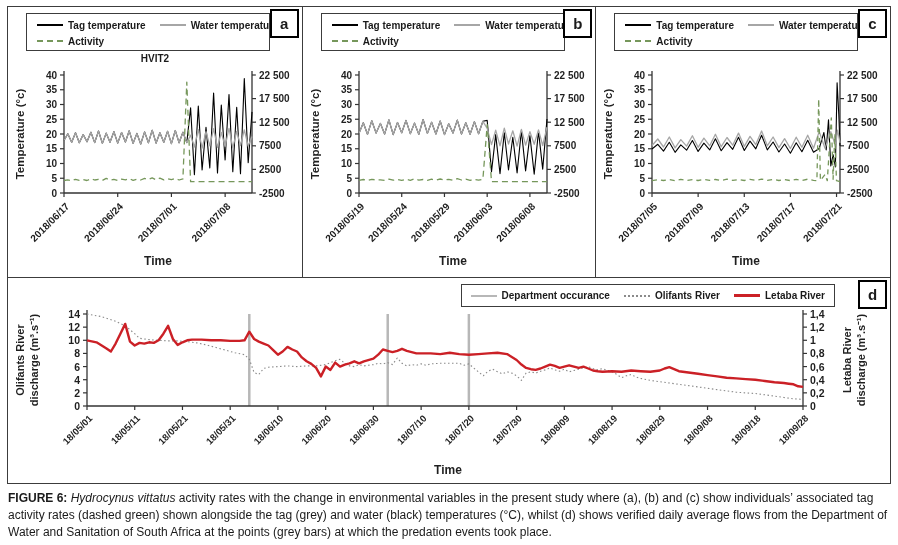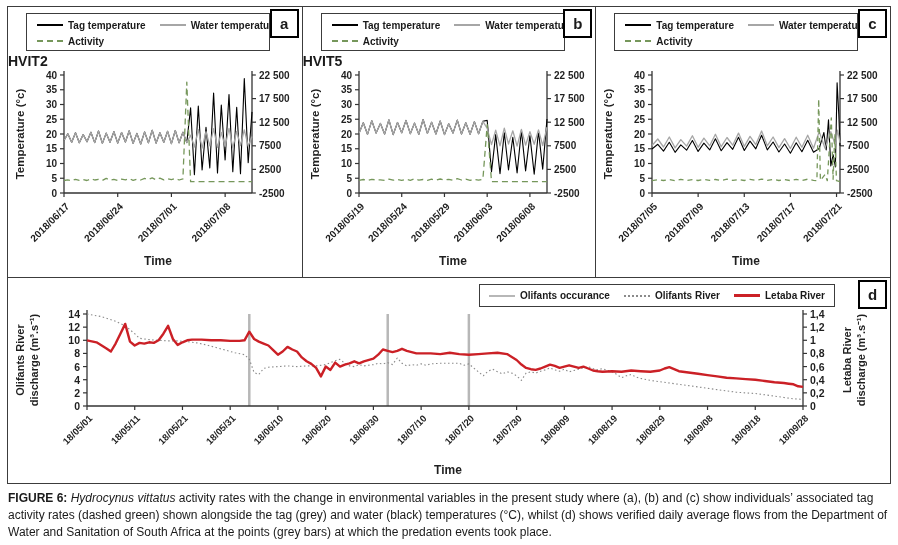--- a/index.html
+++ b/index.html
@@ -16,21 +16,21 @@
   .litem{display:flex;align-items:center;margin-right:14px;white-space:nowrap;}
   .sw{display:inline-block;width:26px;margin-right:5px;}
   .sw-tag{border-top:2.5px solid #000;}
   .sw-water{border-top:2.5px solid #a6a6a6;}
   .sw-act{border-top:0;height:0;border-bottom:2.5px dashed #76975b;}
   .sw-pred{border-top:2.5px solid #b7b7b7;}
   .sw-oli{border-top:2px dotted #8a8a8a;}
   .sw-let{border-top:3px solid #cb2026;}
   .letterbox{position:absolute;top:2px;right:3px;width:25px;height:25px;border:2px solid #000;
              display:flex;align-items:center;justify-content:center;font-weight:700;font-size:15px;background:#fff;}
-  .ptitle{position:absolute;top:46px;left:0;width:294px;text-align:left;font-weight:700;font-size:14px;}
+  .ptitle{position:absolute;top:46px;left:0;width:294px;text-align:center;font-weight:700;font-size:10px;}
   .panel svg{position:absolute;left:0;top:60px;}
   .legend2{position:absolute;top:6px;right:55px;height:21px;border:1px solid #3c3c3c;
            display:flex;align-items:center;padding:0 9px;font-size:10px;font-weight:700;background:#fff;}
   .dpanel svg{position:absolute;left:0;top:26px;}
   svg text{font-family:"Liberation Sans",sans-serif;fill:#1f1f1f;}
   .caption{position:absolute;left:8px;top:490px;width:882px;font-size:12px;line-height:1.42;margin:0;}
   .caption b{font-weight:700;}
 </style>
 </head>
 <body>
@@ -123,21 +123,20 @@
               </span>
           </div>
           <div class="lrow">
             <span class="litem">
                 <span class="sw sw-act"></span>
                 <span>Activity</span>
               </span>
           </div>
         </div>
         <div class="letterbox">b</div>
-        <div class="ptitle">HVIT5</div>
         <svg width="293" height="205">
             <line x1="56" y1="4" x2="56" y2="126" stroke="#333333" stroke-width="1.3"></line>
             <line x1="56" y1="126" x2="244" y2="126" stroke="#333333" stroke-width="1.3"></line>
             <line x1="244" y1="4" x2="244" y2="126" stroke="#333333" stroke-width="1.3"></line>
             <line x1="52" y1="8" x2="56" y2="8" stroke="#333333" stroke-width="1.2"></line>
             <text x="49" y="8" text-anchor="end" dominant-baseline="central" font-size="10" font-weight="700">40</text>
             <line x1="52" y1="22.75" x2="56" y2="22.75" stroke="#333333" stroke-width="1.2"></line>
             <text x="49" y="22.75" text-anchor="end" dominant-baseline="central" font-size="10" font-weight="700">35</text>
             <line x1="52" y1="37.5" x2="56" y2="37.5" stroke="#333333" stroke-width="1.2"></line>
             <text x="49" y="37.5" text-anchor="end" dominant-baseline="central" font-size="10" font-weight="700">30</text>
@@ -253,21 +252,21 @@
             <text x="16" y="67" text-anchor="middle" font-size="11.5" font-weight="700" transform="rotate(-90 16 67)">Temperature (°c)</text>
             <text x="150" y="198" text-anchor="middle" font-size="12" font-weight="700">Time</text>
           </svg>
       </div>
     </div>
 
     <div class="dpanel">
       <div class="legend2">
         <span class="litem">
             <span class="sw sw-pred"></span>
-            <span>Olifants occurance</span>
+            <span>Department occurance</span>
           </span>
         <span class="litem">
             <span class="sw sw-oli"></span>
             <span>Olifants River</span>
           </span>
         <span class="litem" style="margin-right:0">
             <span class="sw sw-let"></span>
             <span>Letaba River</span>
           </span>
       </div>

